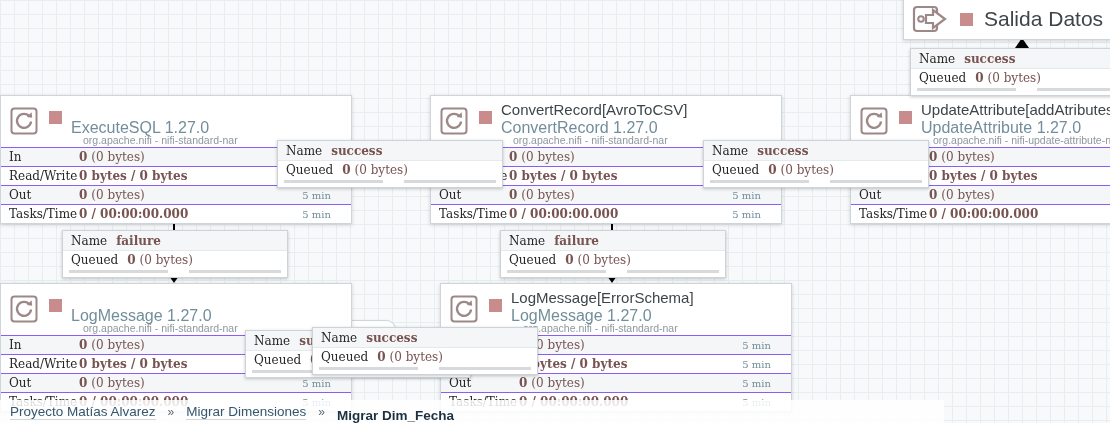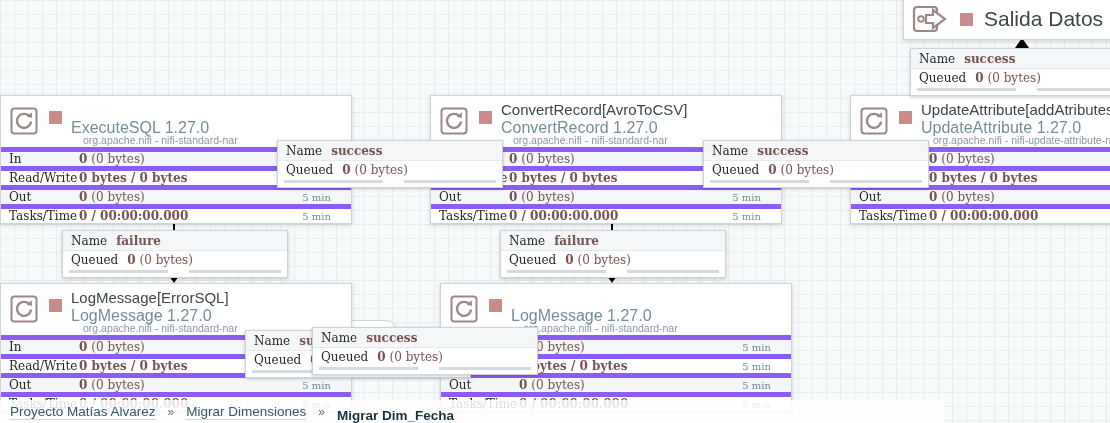--- a/index.html
+++ b/index.html
@@ -21,21 +21,21 @@
     z-index:4;
   }
   .proc-header { position:relative; height:51px; background:#fff; }
   .proc-icon { position:absolute; left:8px; top:10px; width:30px; height:30px; }
   .run-square { position:absolute; left:48px; top:15px; width:13px; height:13px; background:#c98c8c; }
   .proc-title { position:absolute; left:70px; top:5px; font-size:15px; color:#3e4549; white-space:nowrap; }
   .proc-type  { position:absolute; left:70px; top:23px; font-size:16px; color:#728e9b; white-space:nowrap; }
   .proc-bundle{ position:absolute; left:70px; top:38px; font-size:10.5px; color:#8d979e; white-space:nowrap;margin-left:12px; }
   .stat-row {
     position:relative; height:19px; display:flex; align-items:center;
-    border-top:5px solid #8b5cf6; background:#fff;
+    border-top:1px solid #8b5cf6; background:#fff;
     font-family:"DejaVu Serif", serif; font-size:12px; white-space:nowrap;
   }
   .stat-row.alt { background:#f4f6f7; }
   .stat-label { margin-left:8px; width:70px; color:#262626; flex:none; }
   .stat-val   { color:#775351; font-weight:bold; }
   .stat-detail{ color:#775351; margin-left:4px; font-weight:normal; }
   .stat-period{ position:absolute; right:20px; color:#728e9b; font-size:10px; }
 
   
   .conn-label {
@@ -235,21 +235,20 @@
 <div class="proc" style="left:0; top:283px;">
   <div class="proc-header">
     <span class="proc-icon">
       <svg width="30" height="30" viewBox="0 0 30 30">
         <rect class="stroke" x="2.5" y="2.5" width="25" height="25" rx="3" stroke-width="2"></rect>
         <path class="stroke" d="M20.6 10.6 A7 7 0 1 0 22 15.5" stroke-width="2.4"></path>
         <path d="M22.6 6.2 l0.6 5.6 -5.4 -0.8 z" fill="#9d8888"></path>
       </svg>
     </span>
     <span class="run-square"></span>
-    <div class="proc-title">LogMessage[ErrorSQL]</div>
     <div class="proc-type">LogMessage 1.27.0</div>
     <div class="proc-bundle">org.apache.nifi - nifi-standard-nar</div>
   </div>
   <div class="stat-row alt">
     <span class="stat-label">In</span>
       <span class="stat-val">0</span>
       <span class="stat-detail">(0 bytes)</span>
       <span class="stat-period">5 min</span>
   </div>
   <div class="stat-row">
@@ -275,20 +274,21 @@
 <div class="proc" style="left:440px; top:283px;">
   <div class="proc-header">
     <span class="proc-icon">
       <svg width="30" height="30" viewBox="0 0 30 30">
         <rect class="stroke" x="2.5" y="2.5" width="25" height="25" rx="3" stroke-width="2"></rect>
         <path class="stroke" d="M20.6 10.6 A7 7 0 1 0 22 15.5" stroke-width="2.4"></path>
         <path d="M22.6 6.2 l0.6 5.6 -5.4 -0.8 z" fill="#9d8888"></path>
       </svg>
     </span>
     <span class="run-square"></span>
+    <div class="proc-title">LogMessage[ErrorSchema]</div>
     <div class="proc-type">LogMessage 1.27.0</div>
     <div class="proc-bundle">org.apache.nifi - nifi-standard-nar</div>
   </div>
   <div class="stat-row alt">
     <span class="stat-label">In</span>
       <span class="stat-val">0</span>
       <span class="stat-detail">(0 bytes)</span>
       <span class="stat-period">5 min</span>
   </div>
   <div class="stat-row">

